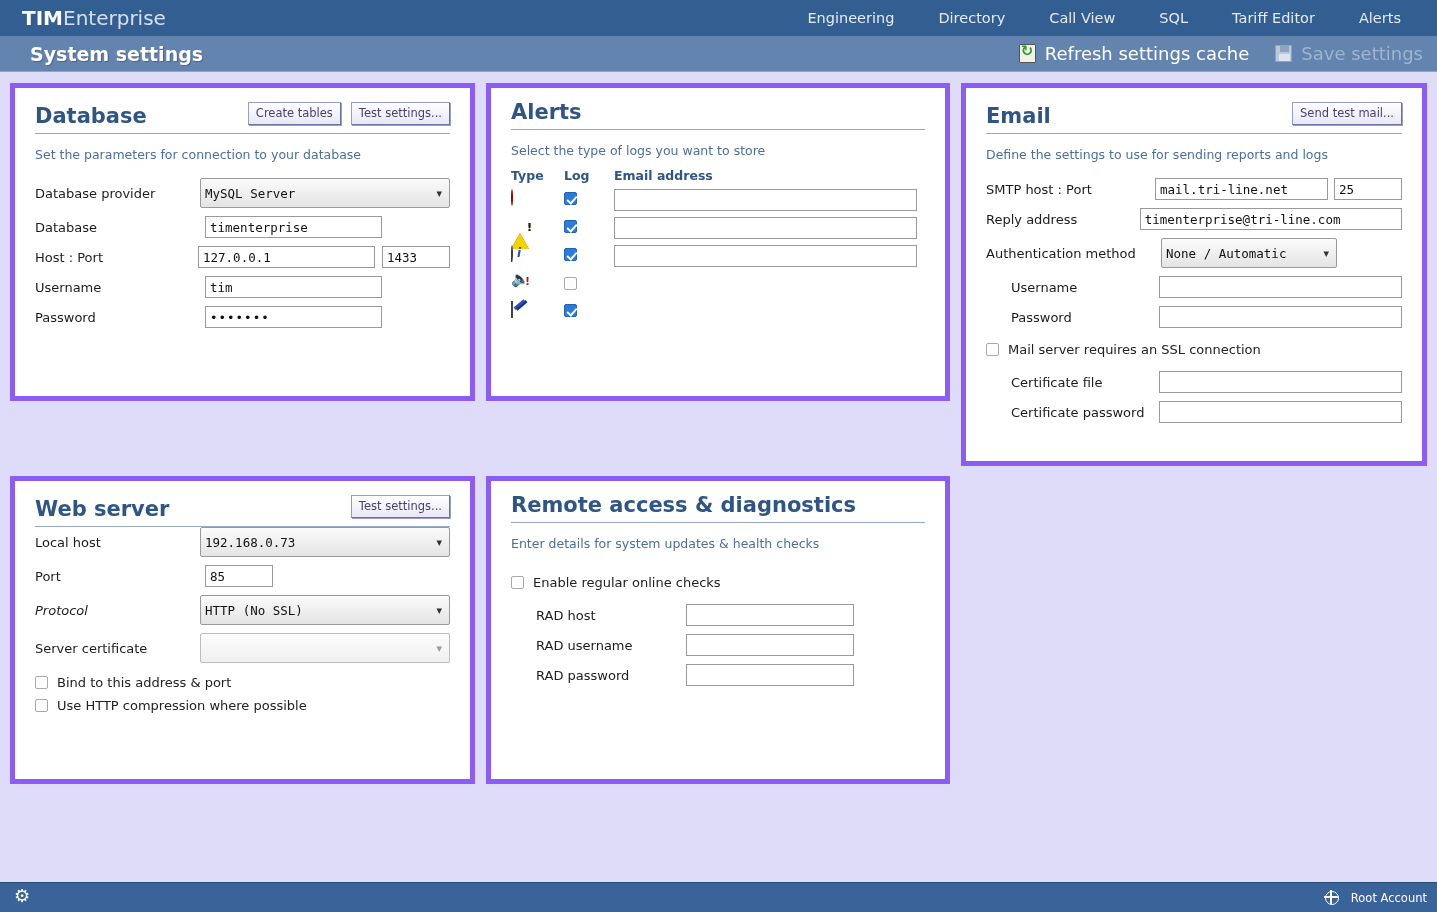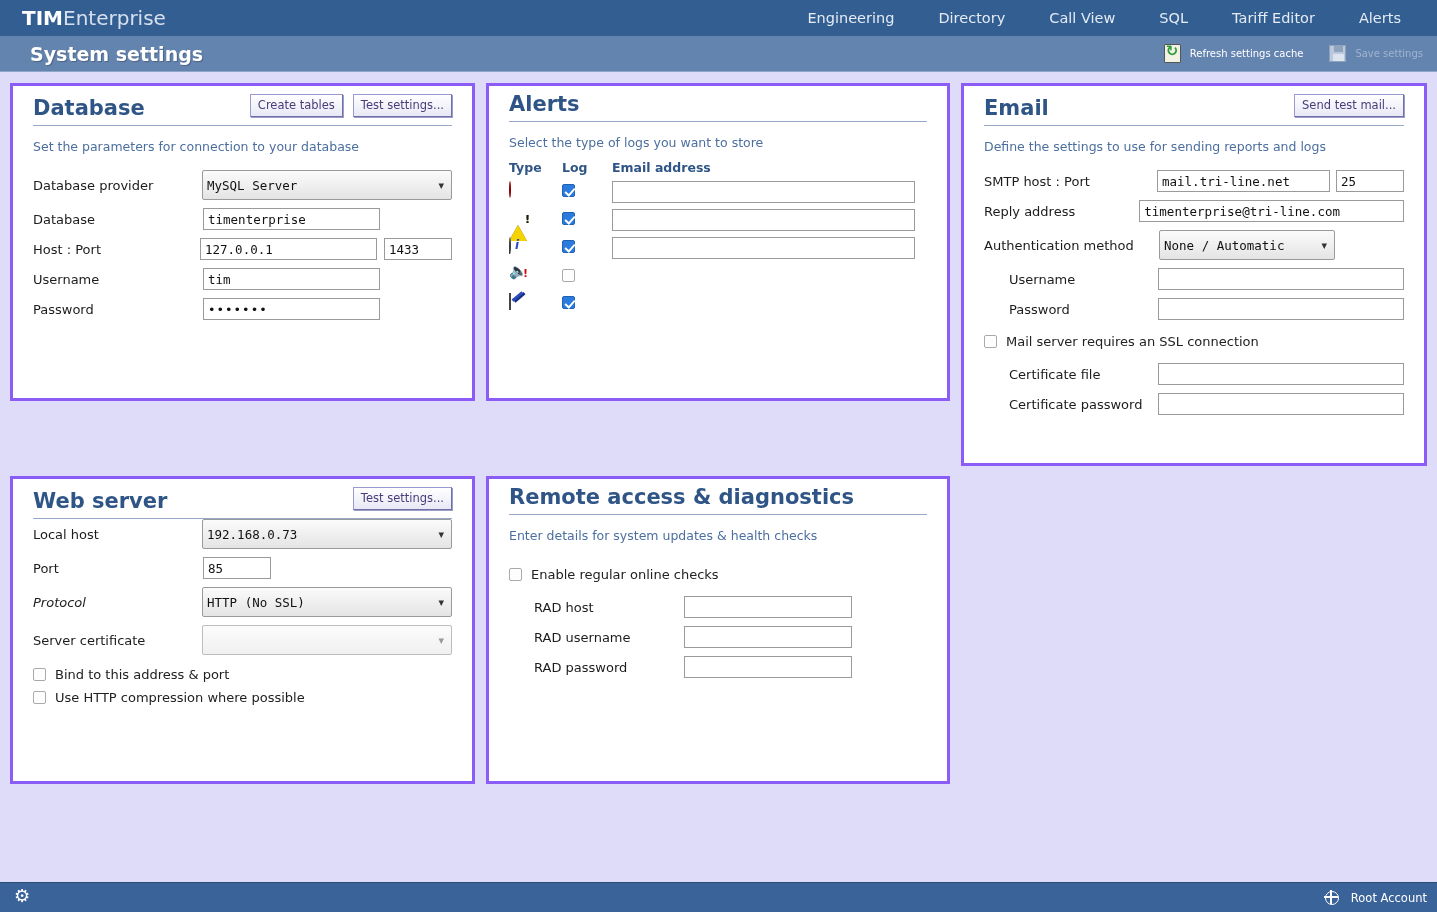--- a/index.html
+++ b/index.html
@@ -34,21 +34,21 @@
     height: 36px; background: #6484b0;
     display:flex; align-items:center; justify-content:space-between;
     padding: 0 14px 0 30px;
     border-bottom: 1px solid #8fa6c6;
   }
   .subbar h1 {
     margin:0; font-size:19px; font-weight:bold; color:#ffffff;
     text-shadow: 1px 1px 1px rgba(0,0,0,.25);
   }
   .subactions { display:flex; align-items:center; gap:26px; }
-  .subaction { display:flex; align-items:center; gap:9px; font-size:10px; color:#ffffff; cursor:pointer;}
+  .subaction { display:flex; align-items:center; gap:9px; font-size:18px; color:#ffffff; cursor:pointer;}
   .subaction.disabled { color:#9fb4ce; cursor:default;}
 
   
   .ic-refresh {
     width:17px; height:19px; background:#f2f2e4; border:1px solid #555;
     position:relative; display:inline-block; border-radius:1px;
   }
   .ic-refresh:after{
     content:"\21BB"; position:absolute; left:1px; top:-3px;
     font-size:15px; color:#2e9c3a; font-weight:bold;
@@ -60,22 +60,22 @@
   .ic-save:before{
     content:""; position:absolute; left:4px; top:0; width:9px; height:6px; background:#8fa3bd;
   }
   .ic-save:after{
     content:""; position:absolute; left:3px; bottom:0; width:11px; height:7px; background:#dbe4ef;
   }
 
   
   .content { position:relative; }
   .panel {
-    position:absolute; background:#ffffff; border:3px solid #8b5cf6;
-    padding: 8px 20px 16px 20px;
+    position:absolute; background:#ffffff; border:5px solid #8b5cf6;
+    padding: 14px 20px 16px 20px;
   }
   .panel-head {
     display:flex; align-items:flex-end; justify-content:space-between;
     border-bottom: 1px solid #97a8c8;
     padding-bottom: 6px;
   }
   .panel-head h2 {
     margin:0; font-size:21px; font-weight:bold; color:#2f5586; line-height:1;
   }
   .btn {

